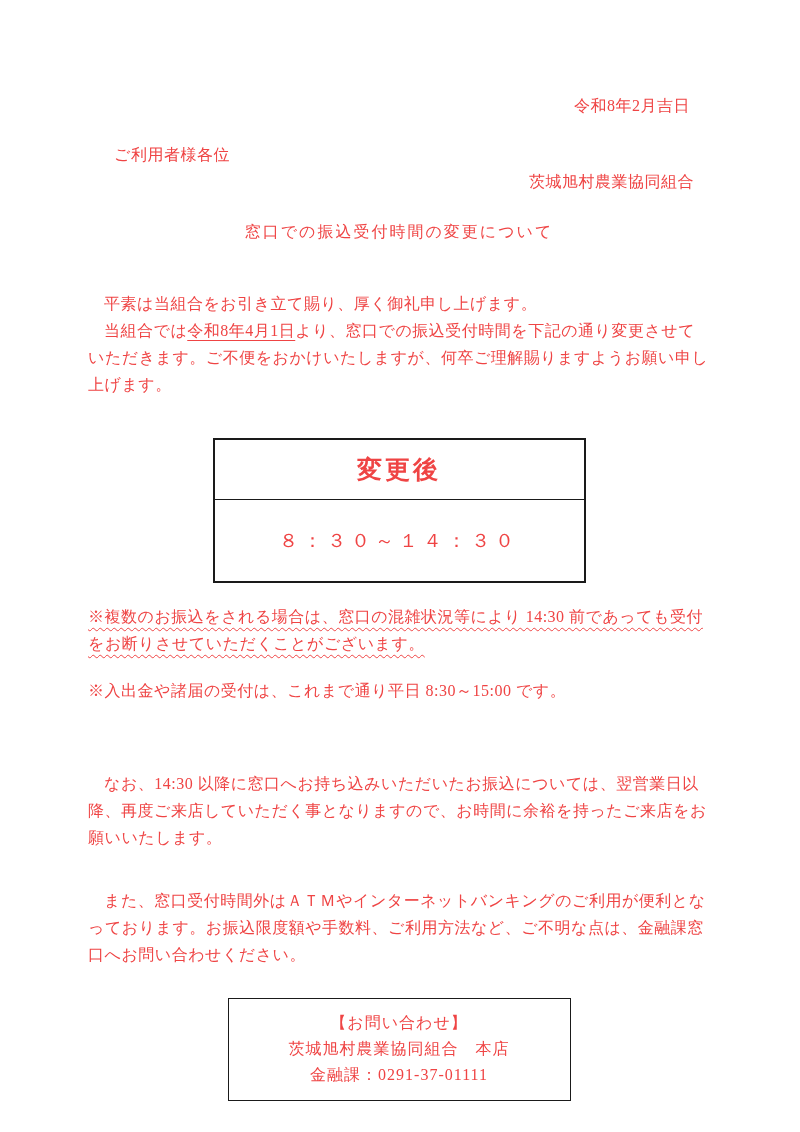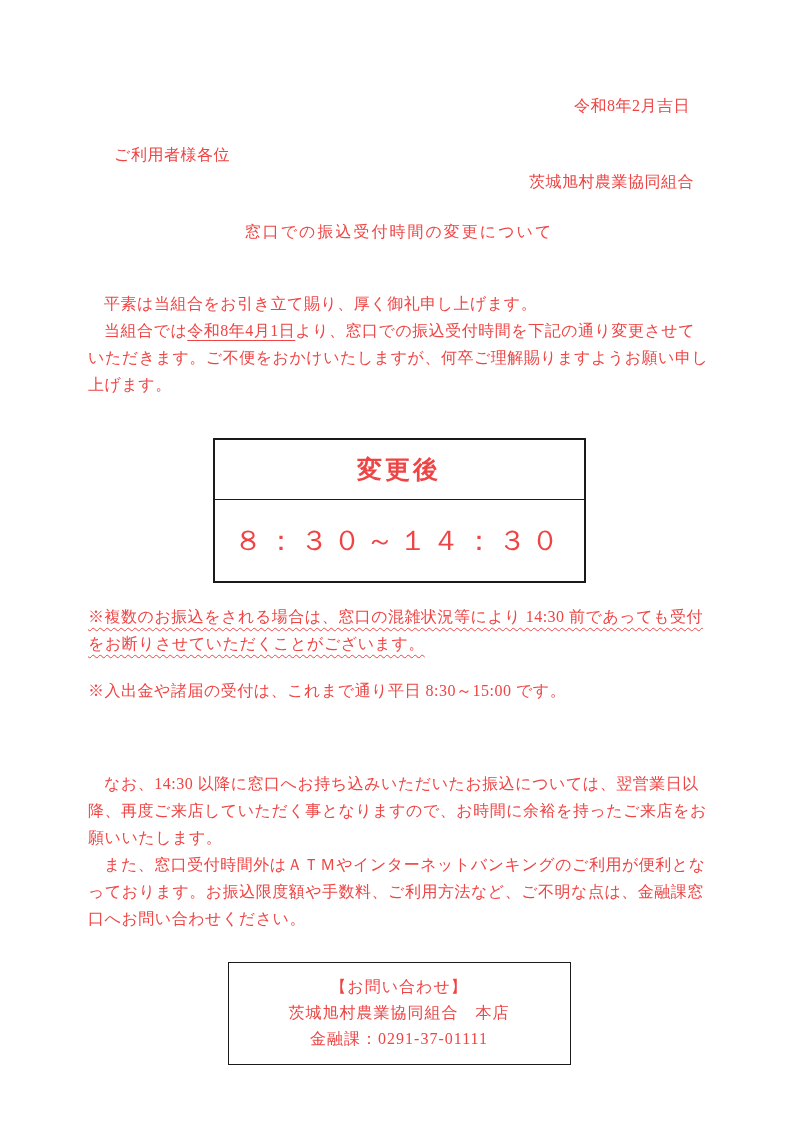--- a/index.html
+++ b/index.html
@@ -67,21 +67,21 @@
   }
   .change-header {
     border-bottom: 1.5px solid #1a1a1a;
     font-size: 25px;
     font-weight: 600;
     letter-spacing: 3px;
     padding: 15px 0 14px 0;
     line-height: 30px;
   }
   .change-time {
-    font-size: 28px;
+    font-size: 19px;
     letter-spacing: 5px;
     padding: 25px 0 24px 0;
     line-height: 32px;
     white-space: nowrap;
     text-align: center;
   }
   .note {
     margin: 0;
   }
   .note-1 {
@@ -92,20 +92,21 @@
   }
   .wavy {
     text-decoration: underline wavy;
     text-decoration-thickness: 1px;
     text-underline-offset: 5px;
   }
   .para-after-hours {
     margin-top: 66px;
   }
   .para-atm {
+    margin-top: 36px;
   }
   .contact-box {
     width: 343px;
     margin: 30px auto 0 auto;
     border: 1.5px solid #1a1a1a;
     box-sizing: border-box;
     text-align: center;
     padding: 11px 0 12px 0;
     line-height: 26px;
   }

